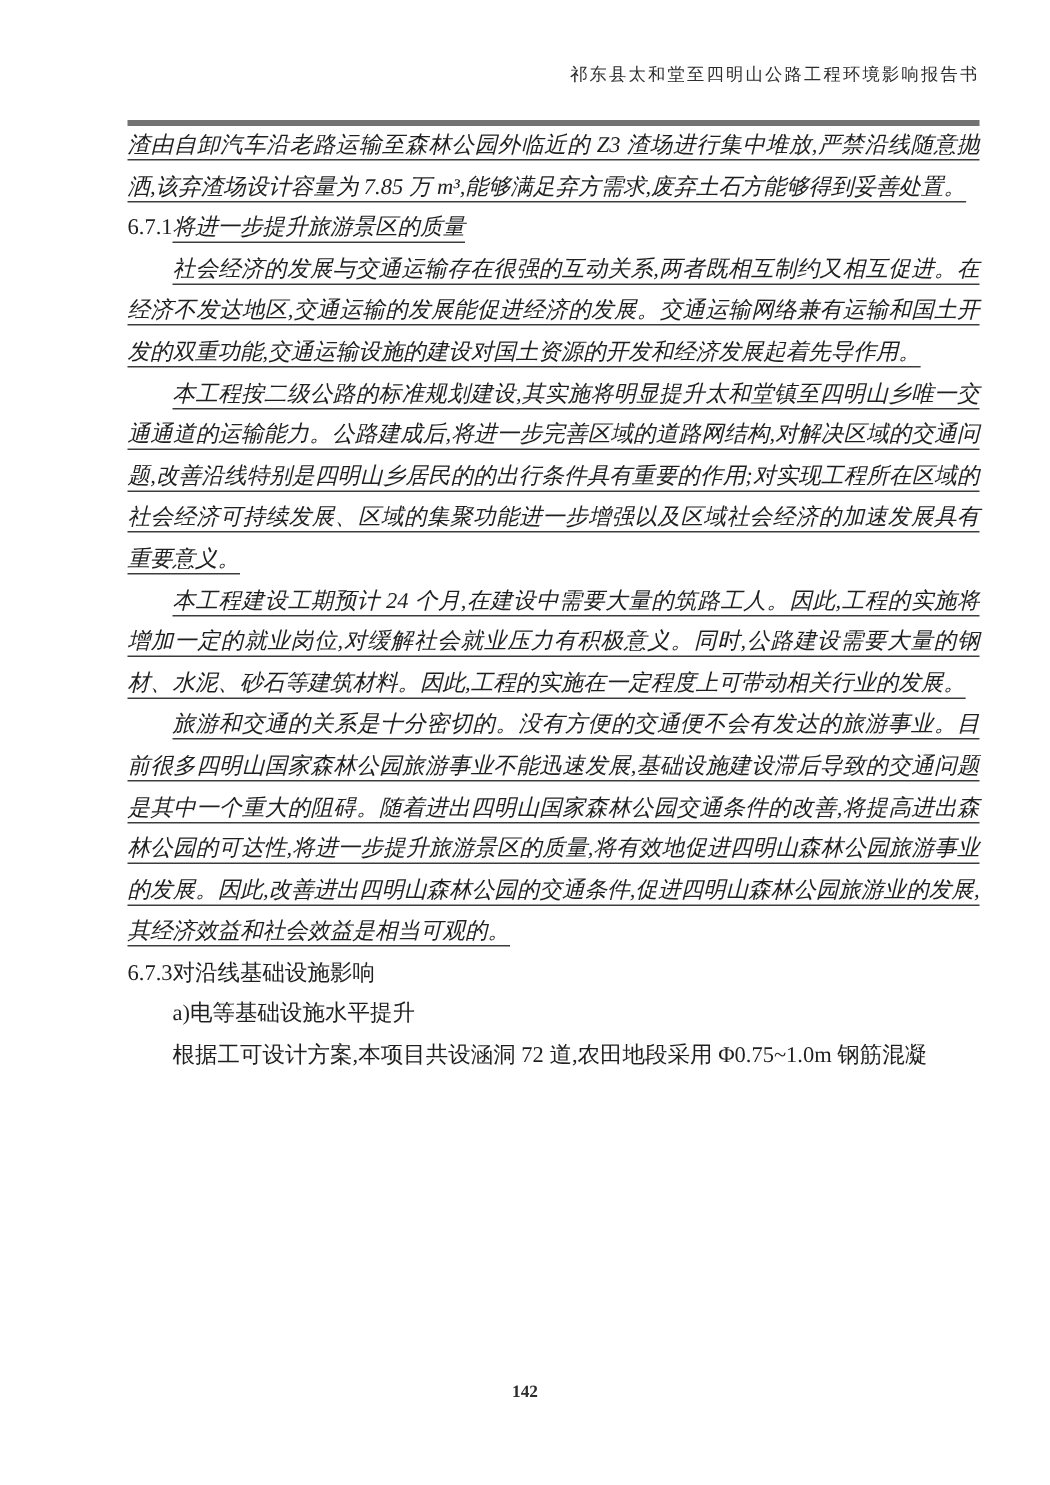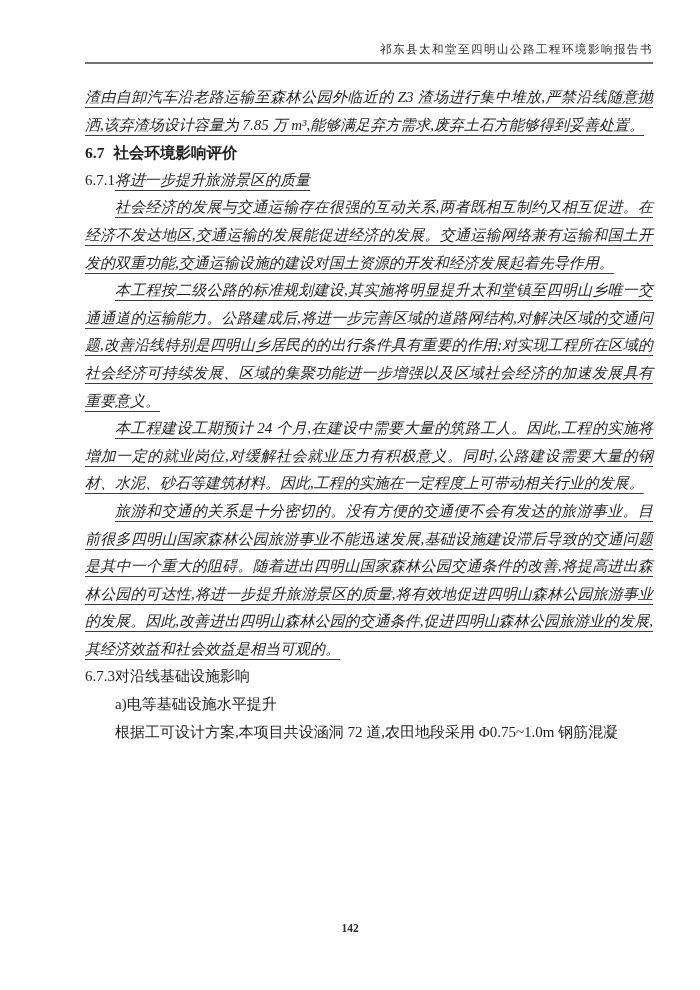--- a/index.html
+++ b/index.html
@@ -21,22 +21,22 @@
     position: absolute;
     left: 85px;
     right: 47px;
     top: 42px;
   }
   .header-title {
     text-align: right;
     font-size: 11.5px;
     letter-spacing: 1.5px;
     color: #2d2d2d;
-    padding-bottom: 5px;
-    border-bottom: 2px solid #737373;
+    padding-bottom: 23px;
+    border-bottom: 4px solid #737373;
     white-space: nowrap;
   }
   
   .doc-body {
     position: absolute;
     left: 85px;
     right: 47px;
     top: 84px;
     font-size: 15px;
     line-height: 27.6px;
@@ -93,23 +93,20 @@
 <div class="page">
 
   <div class="header">
     <div class="header-title">祁东县太和堂至四明山公路工程环境影响报告书</div>
   </div>
 
   <div class="doc-body">
 
     <p class="ins no-indent">渣由自卸汽车沿老路运输至森林公园外临近的 Z3 渣场进行集中堆放,严禁沿线随意抛洒,该弃渣场设计容量为 7.85 万 m³,能够满足弃方需求,废弃土石方能够得到妥善处置。</p>
 
-    <h2>
-      <span class="h-num-major">6.7</span><span>社会环境影响评价</span>
-    </h2>
 
     <h3>
       <span class="h-num">6.7.1</span><span class="ins">将进一步提升旅游景区的质量</span>
     </h3>
 
     <p class="ins">社会经济的发展与交通运输存在很强的互动关系,两者既相互制约又相互促进。在经济不发达地区,交通运输的发展能促进经济的发展。交通运输网络兼有运输和国土开发的双重功能,交通运输设施的建设对国土资源的开发和经济发展起着先导作用。</p>
 
     <p class="ins">本工程按二级公路的标准规划建设,其实施将明显提升太和堂镇至四明山乡唯一交通通道的运输能力。公路建成后,将进一步完善区域的道路网结构,对解决区域的交通问题,改善沿线特别是四明山乡居民的的出行条件具有重要的作用;对实现工程所在区域的社会经济可持续发展、区域的集聚功能进一步增强以及区域社会经济的加速发展具有重要意义。</p>
 
     <p class="ins">本工程建设工期预计 24 个月,在建设中需要大量的筑路工人。因此,工程的实施将增加一定的就业岗位,对缓解社会就业压力有积极意义。同时,公路建设需要大量的钢材、水泥、砂石等建筑材料。因此,工程的实施在一定程度上可带动相关行业的发展。</p>

